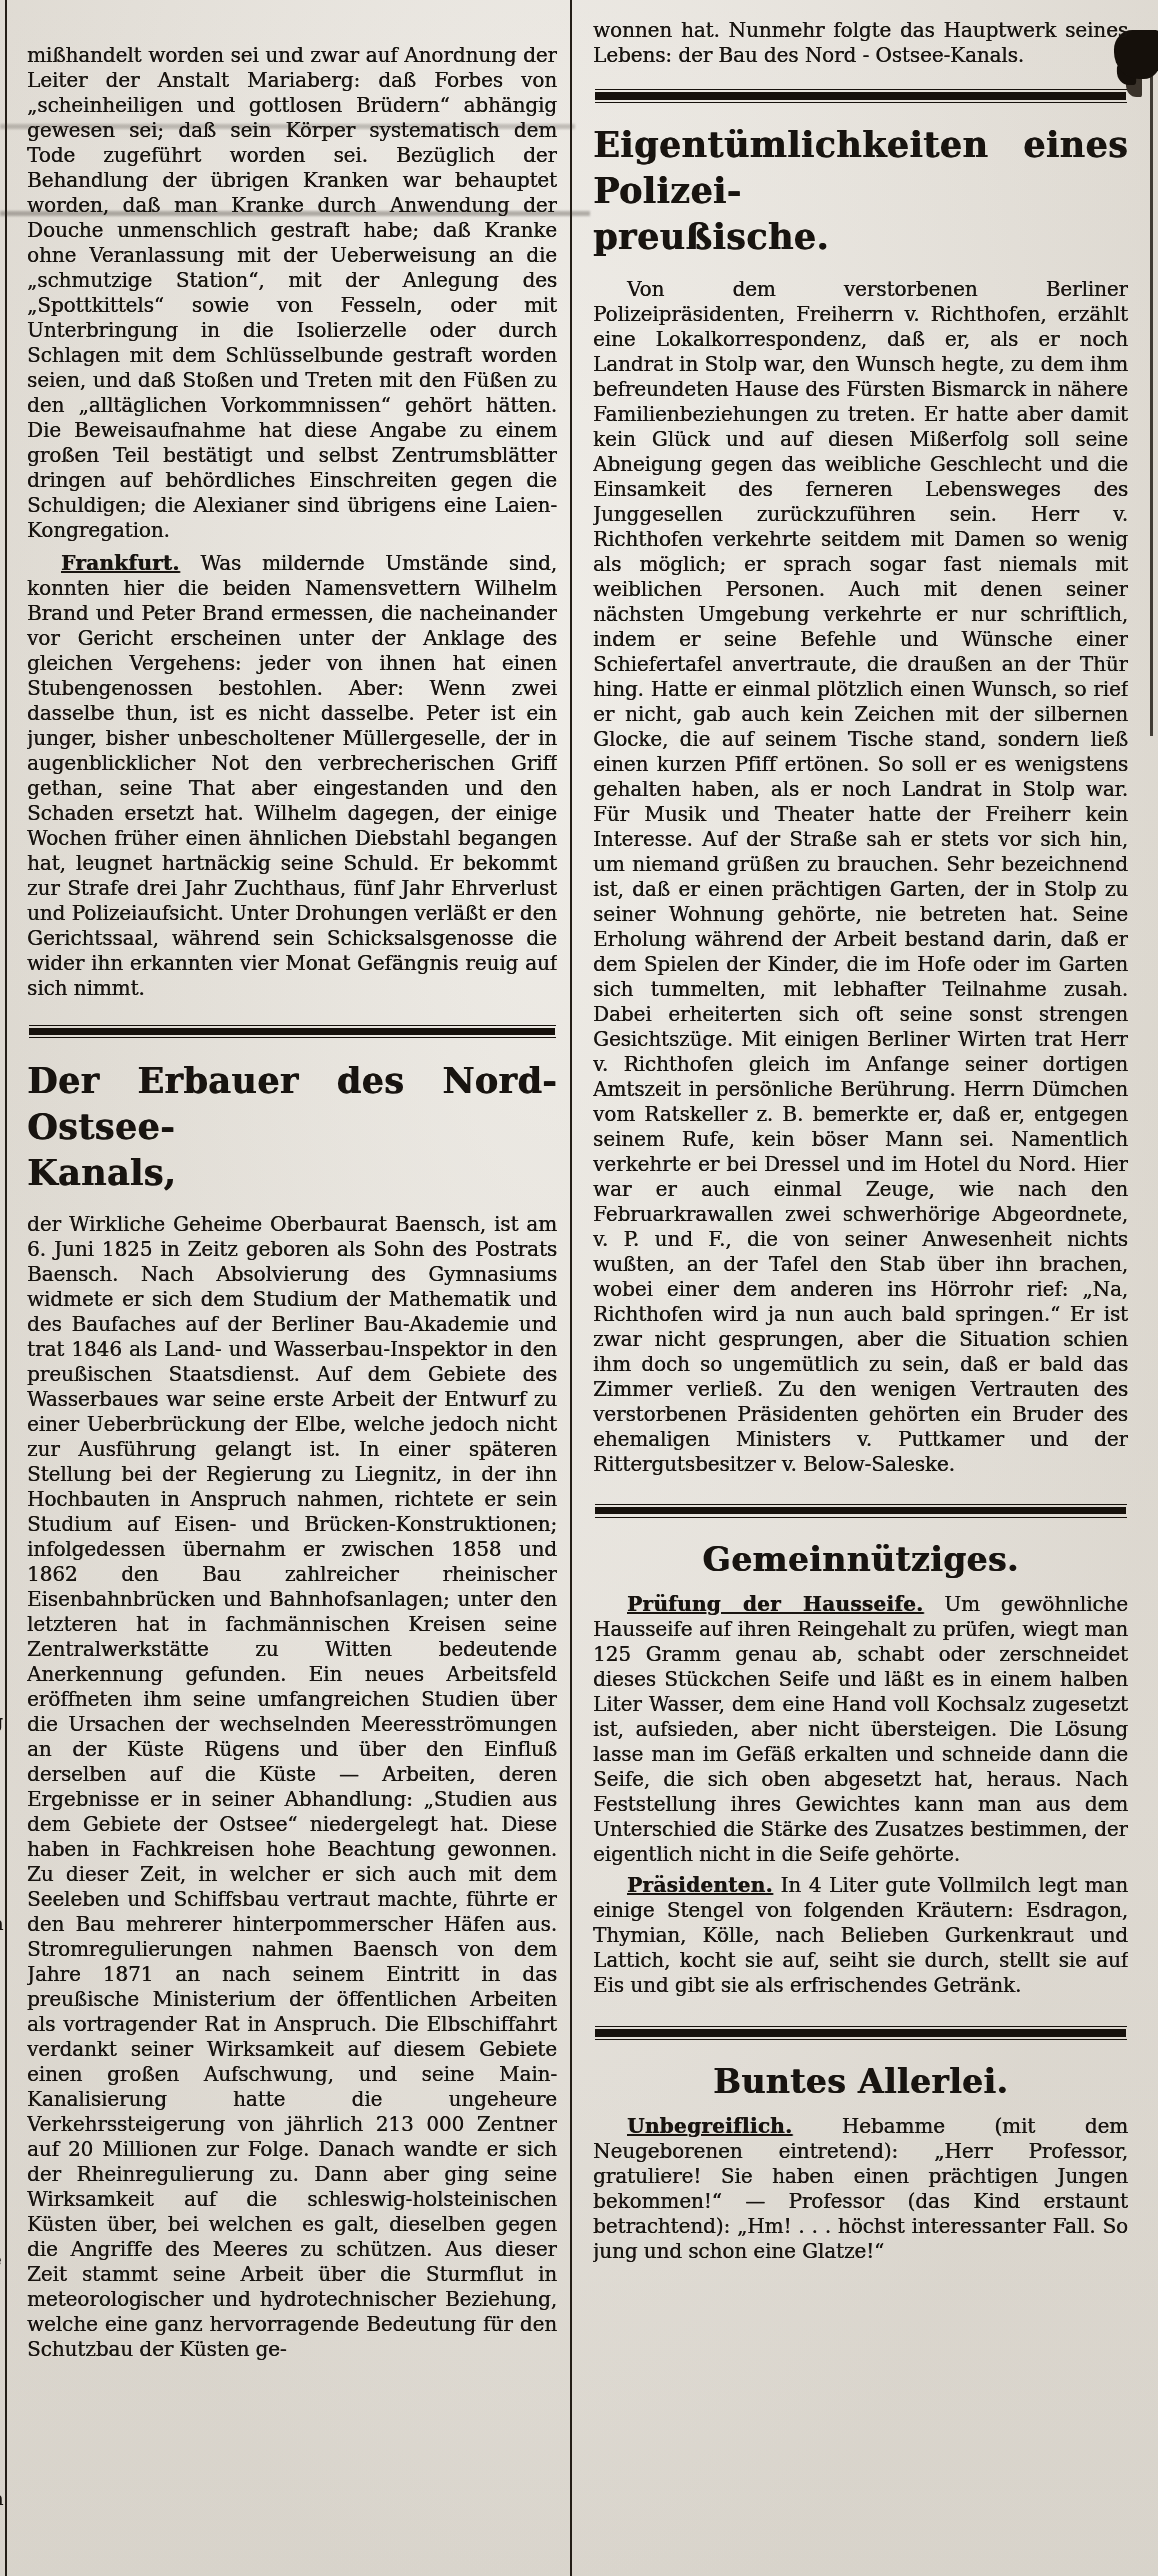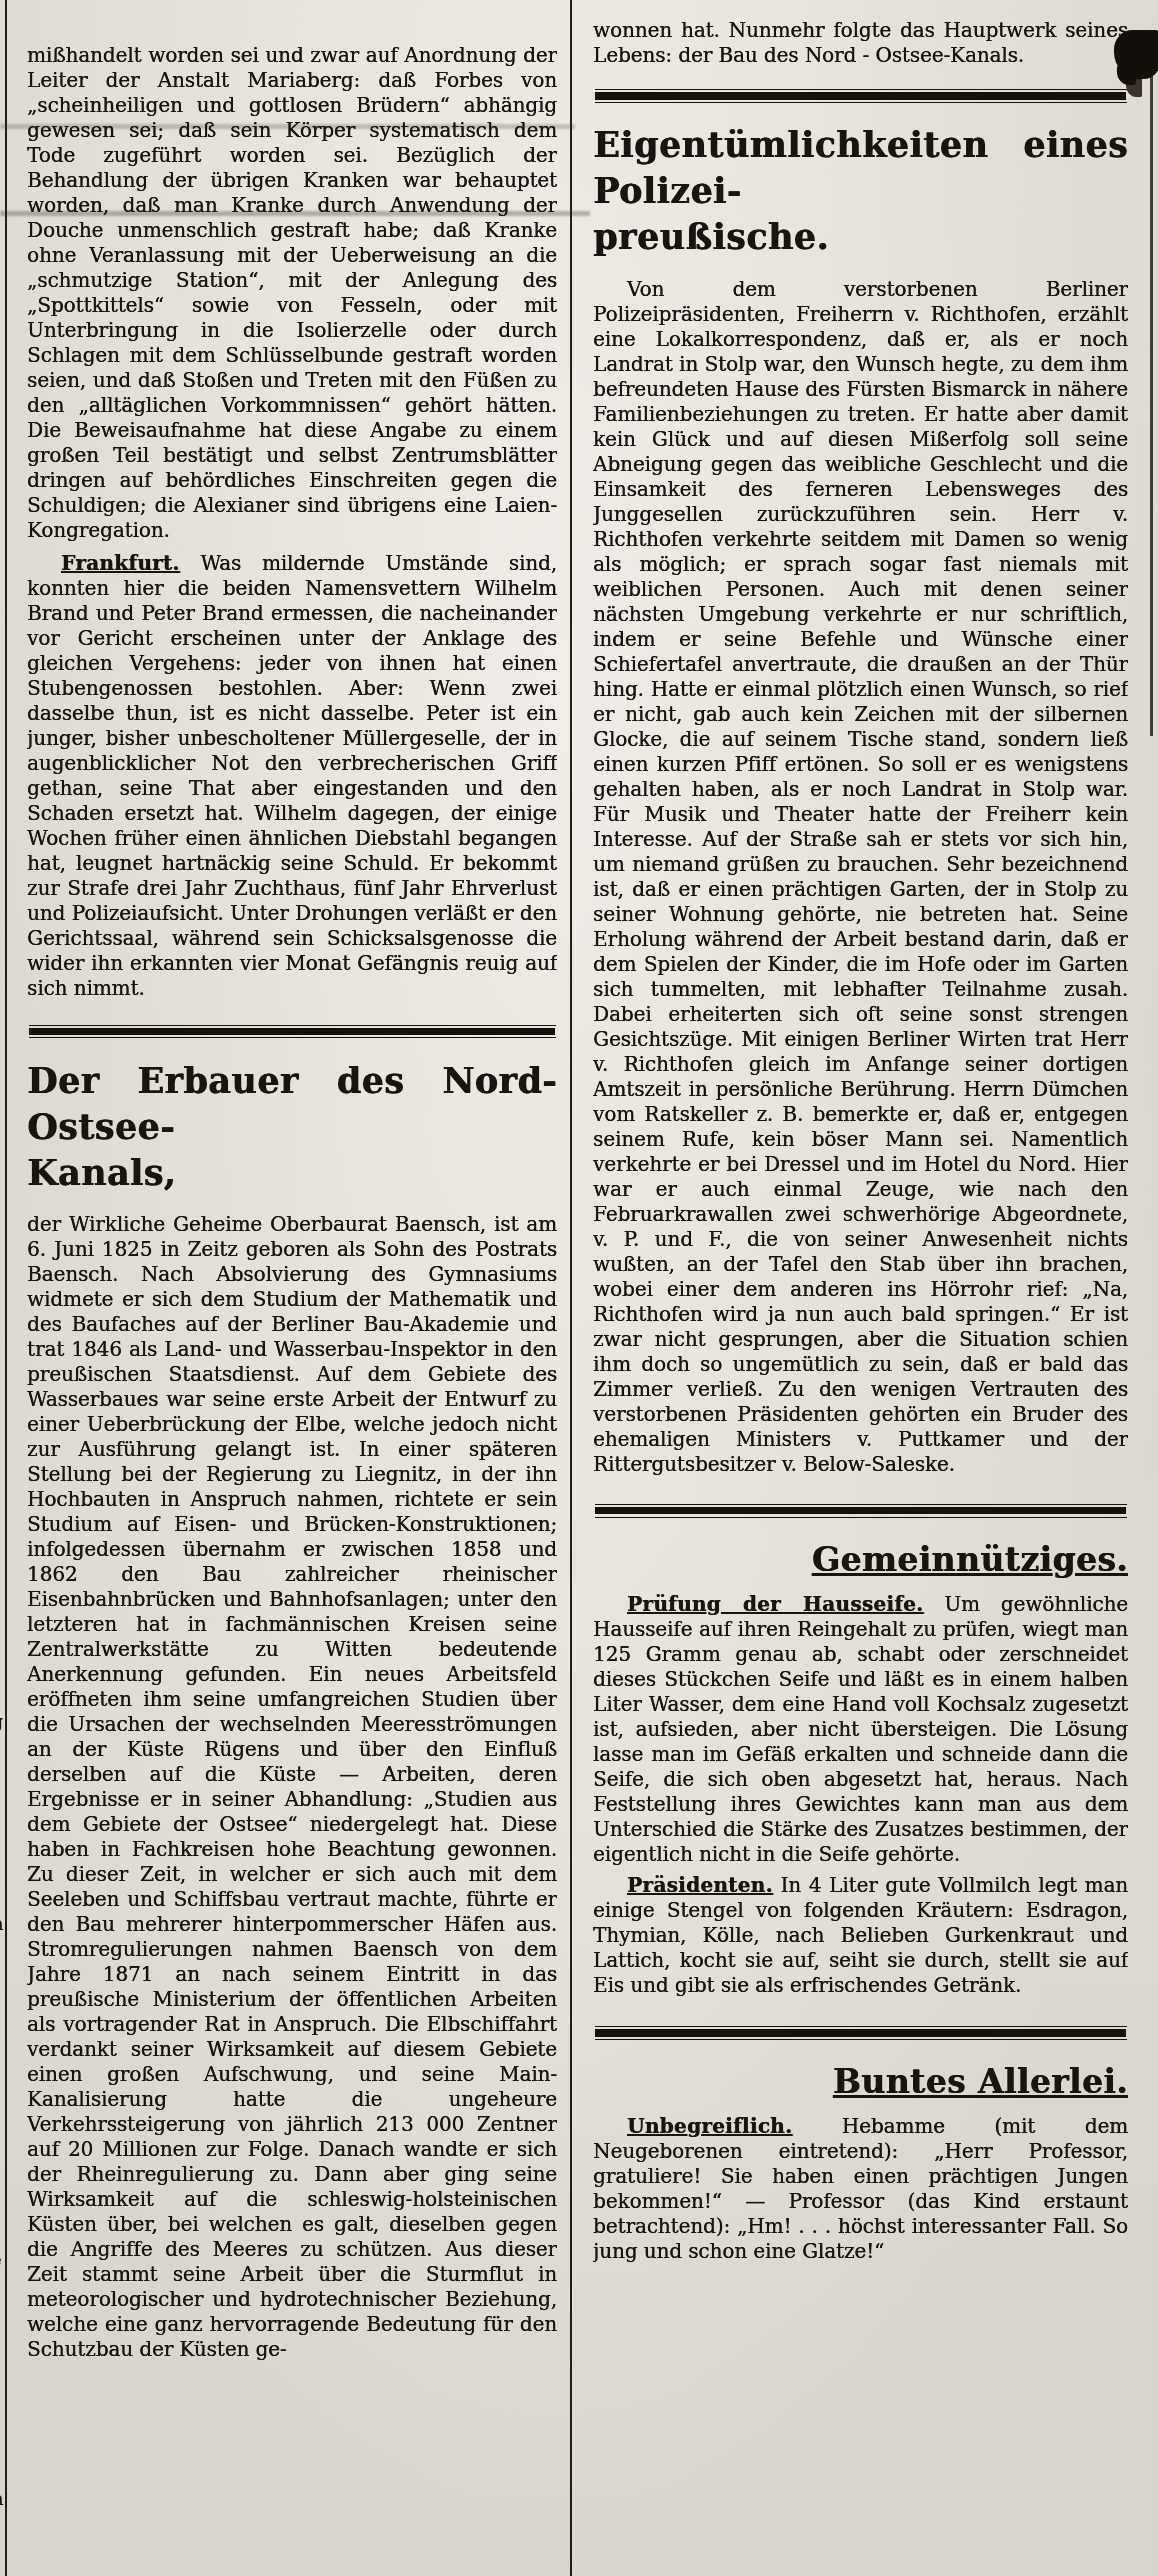--- a/index.html
+++ b/index.html
@@ -47,24 +47,23 @@
   
   .sep{border-top:1.5px solid #16110c;border-bottom:1.5px solid #16110c;padding:2.2px 0.7px;margin:24px 1.5px 19.4px 1.5px;}
   .sep .sep-bar{height:7.5px;background:#16110c;}
   
   .headline{
     margin:19.4px 0 16.4px 0;font-weight:bold;
     font-size:35px;line-height:46px;letter-spacing:0.4px;
     text-shadow:0.7px 0 0 currentColor;
   }
   .section-title{
-    margin:13px 0 12px 0;text-align:right;font-weight:bold;
+    margin:13px 0 12px 0;text-align:center;font-weight:bold;
     font-size:33px;line-height:40px;letter-spacing:0.4px;
     text-shadow:0.7px 0 0 currentColor;
-    text-decoration:underline;
   }
   
   .gutter{position:absolute;left:0;top:0;width:5.2px;height:2576px;overflow:hidden;}
   .gutter span{
     position:absolute;left:-10.5px;width:15px;display:block;
     font-size:19.4px;font-weight:bold;color:#181410;
   }
 </style>
 </head>
 <body>

